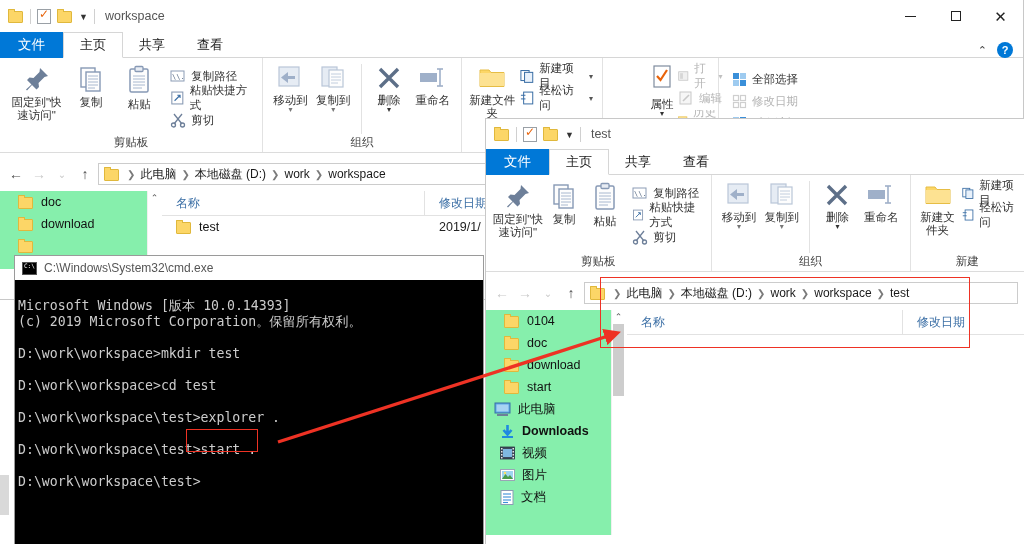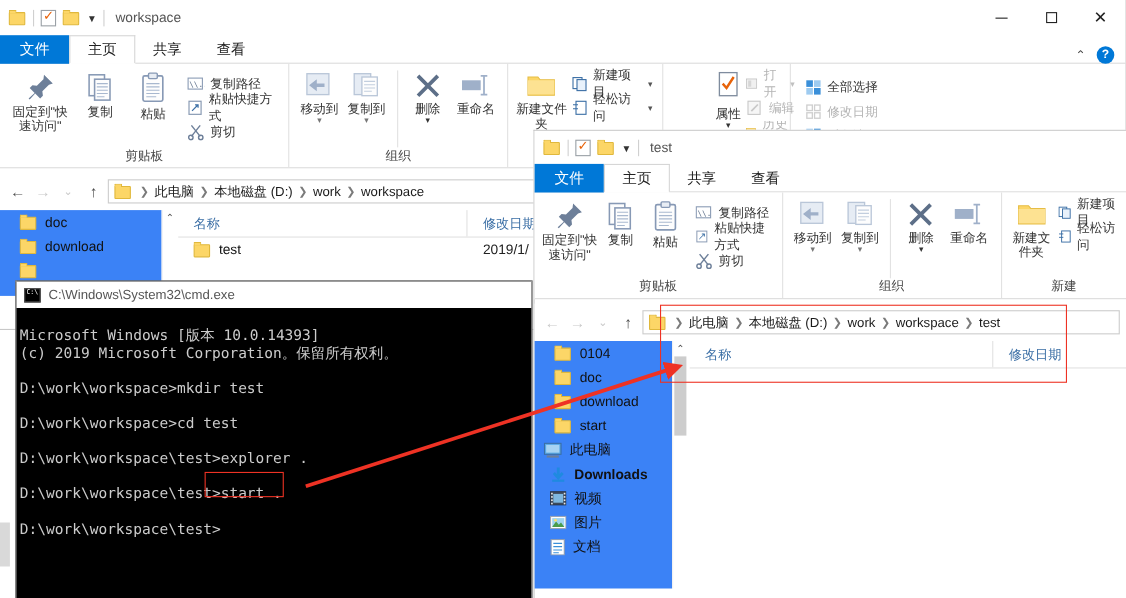--- a/index.html
+++ b/index.html
@@ -56,21 +56,21 @@
   
   .addrbar { height:28px; display:flex; align-items:center; padding:3px 6px; gap:3px; background:#fff; }
   .navbtn { width:20px; height:20px; display:flex; align-items:center; justify-content:center; font-size:14px; color:#4d4d4d; }
   .navbtn.dis { color:#c9c9c9; }
   .crumbbox { flex:1; height:22px; border:1px solid #cccccc; background:#fff; display:flex; align-items:center; padding:0 5px; gap:2px; font-size:12px; color:#222; box-sizing:border-box; overflow:hidden; white-space:nowrap;}
   .crumbsep { color:#7a7a7a; font-size:10px; padding:0 3px; }
   .crumb { color:#1a1a1a; }
 
   
   .content { display:flex; background:#fff; }
-  .navpane { background:#3b82f6; overflow:hidden; position:relative; }
+  .navpane { background:#86efac; overflow:hidden; position:relative; }
   .navitem { display:flex; align-items:center; gap:7px; height:22px; padding-left:18px; font-size:12.5px; color:#111; white-space:nowrap;}
   .navitem .folder-ico { flex:none; }
   .listpane { flex:1; position:relative; border-left:none; }
   .colhdr { height:24px; display:flex; align-items:center; border-bottom:1px solid #e2e2e2; font-size:12px; color:#3a6ea5; background:#fff; position:relative;}
   .colcell { padding-left:14px; box-sizing:border-box; }
   .colsep { width:1px; align-self:stretch; background:#e2e2e2; }
   .filerow { height:22px; display:flex; align-items:center; font-size:12.5px; color:#111; }
   .scrollstrip { width:13px; background:#fff; border-left:1px solid #f0f0f0; position:relative; }
   .scrollstrip .up { position:absolute; top:2px; left:0; width:13px; text-align:center; font-size:9px; color:#555; }
   .scrollthumb { position:absolute; left:1px; width:11px; background:#cdcdcd; }

